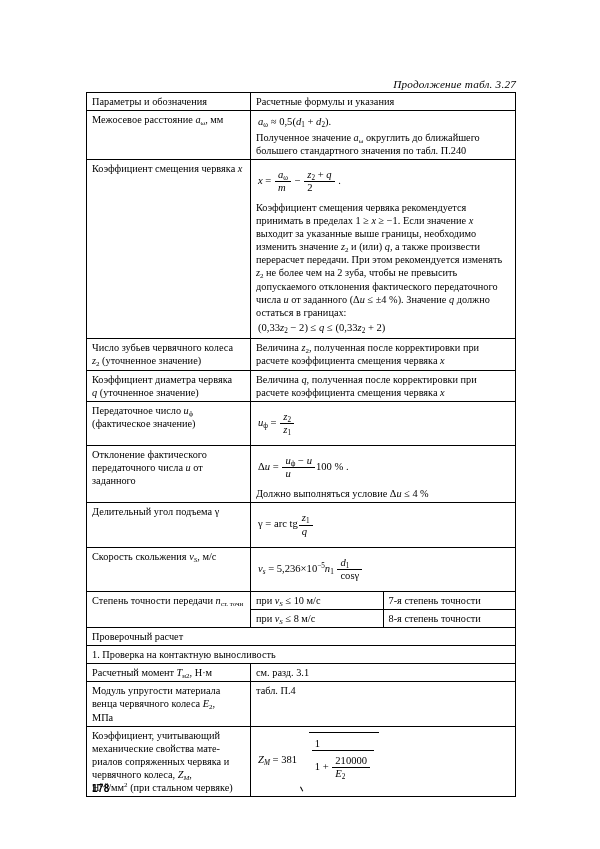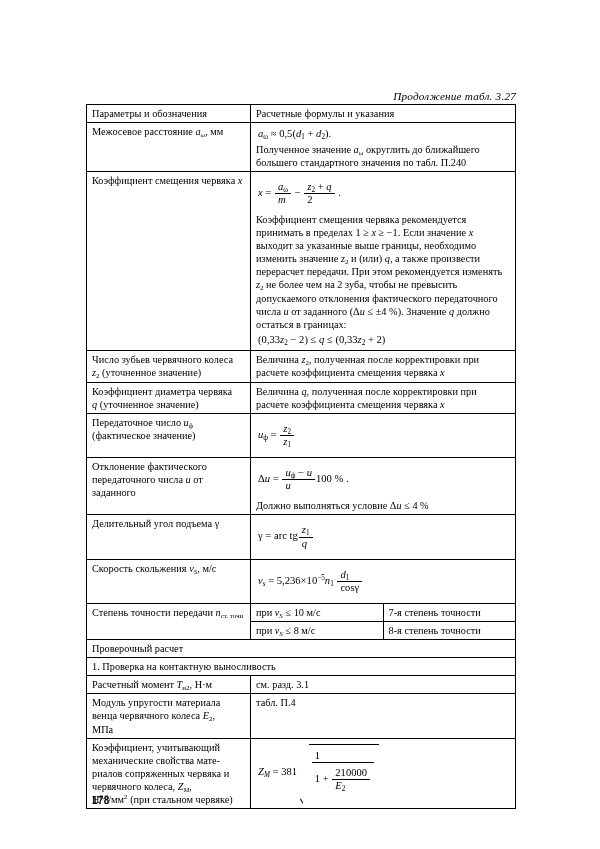--- a/index.html
+++ b/index.html
@@ -11,21 +11,21 @@
     width: 600px;
     height: 849px;
     position: relative;
     font-family: "Liberation Serif", "DejaVu Serif", serif;
     color: #000;
     overflow: hidden;
   }
 
   .page {
     position: absolute;
-    left: 0; top: 12px;
+    left: 0; top: 0;
     width: 600px;
     height: 664px;
   }
 
   
   .running-head {
     position: absolute;
     right: 84px;
     top: 78px;
     font-style: italic;

